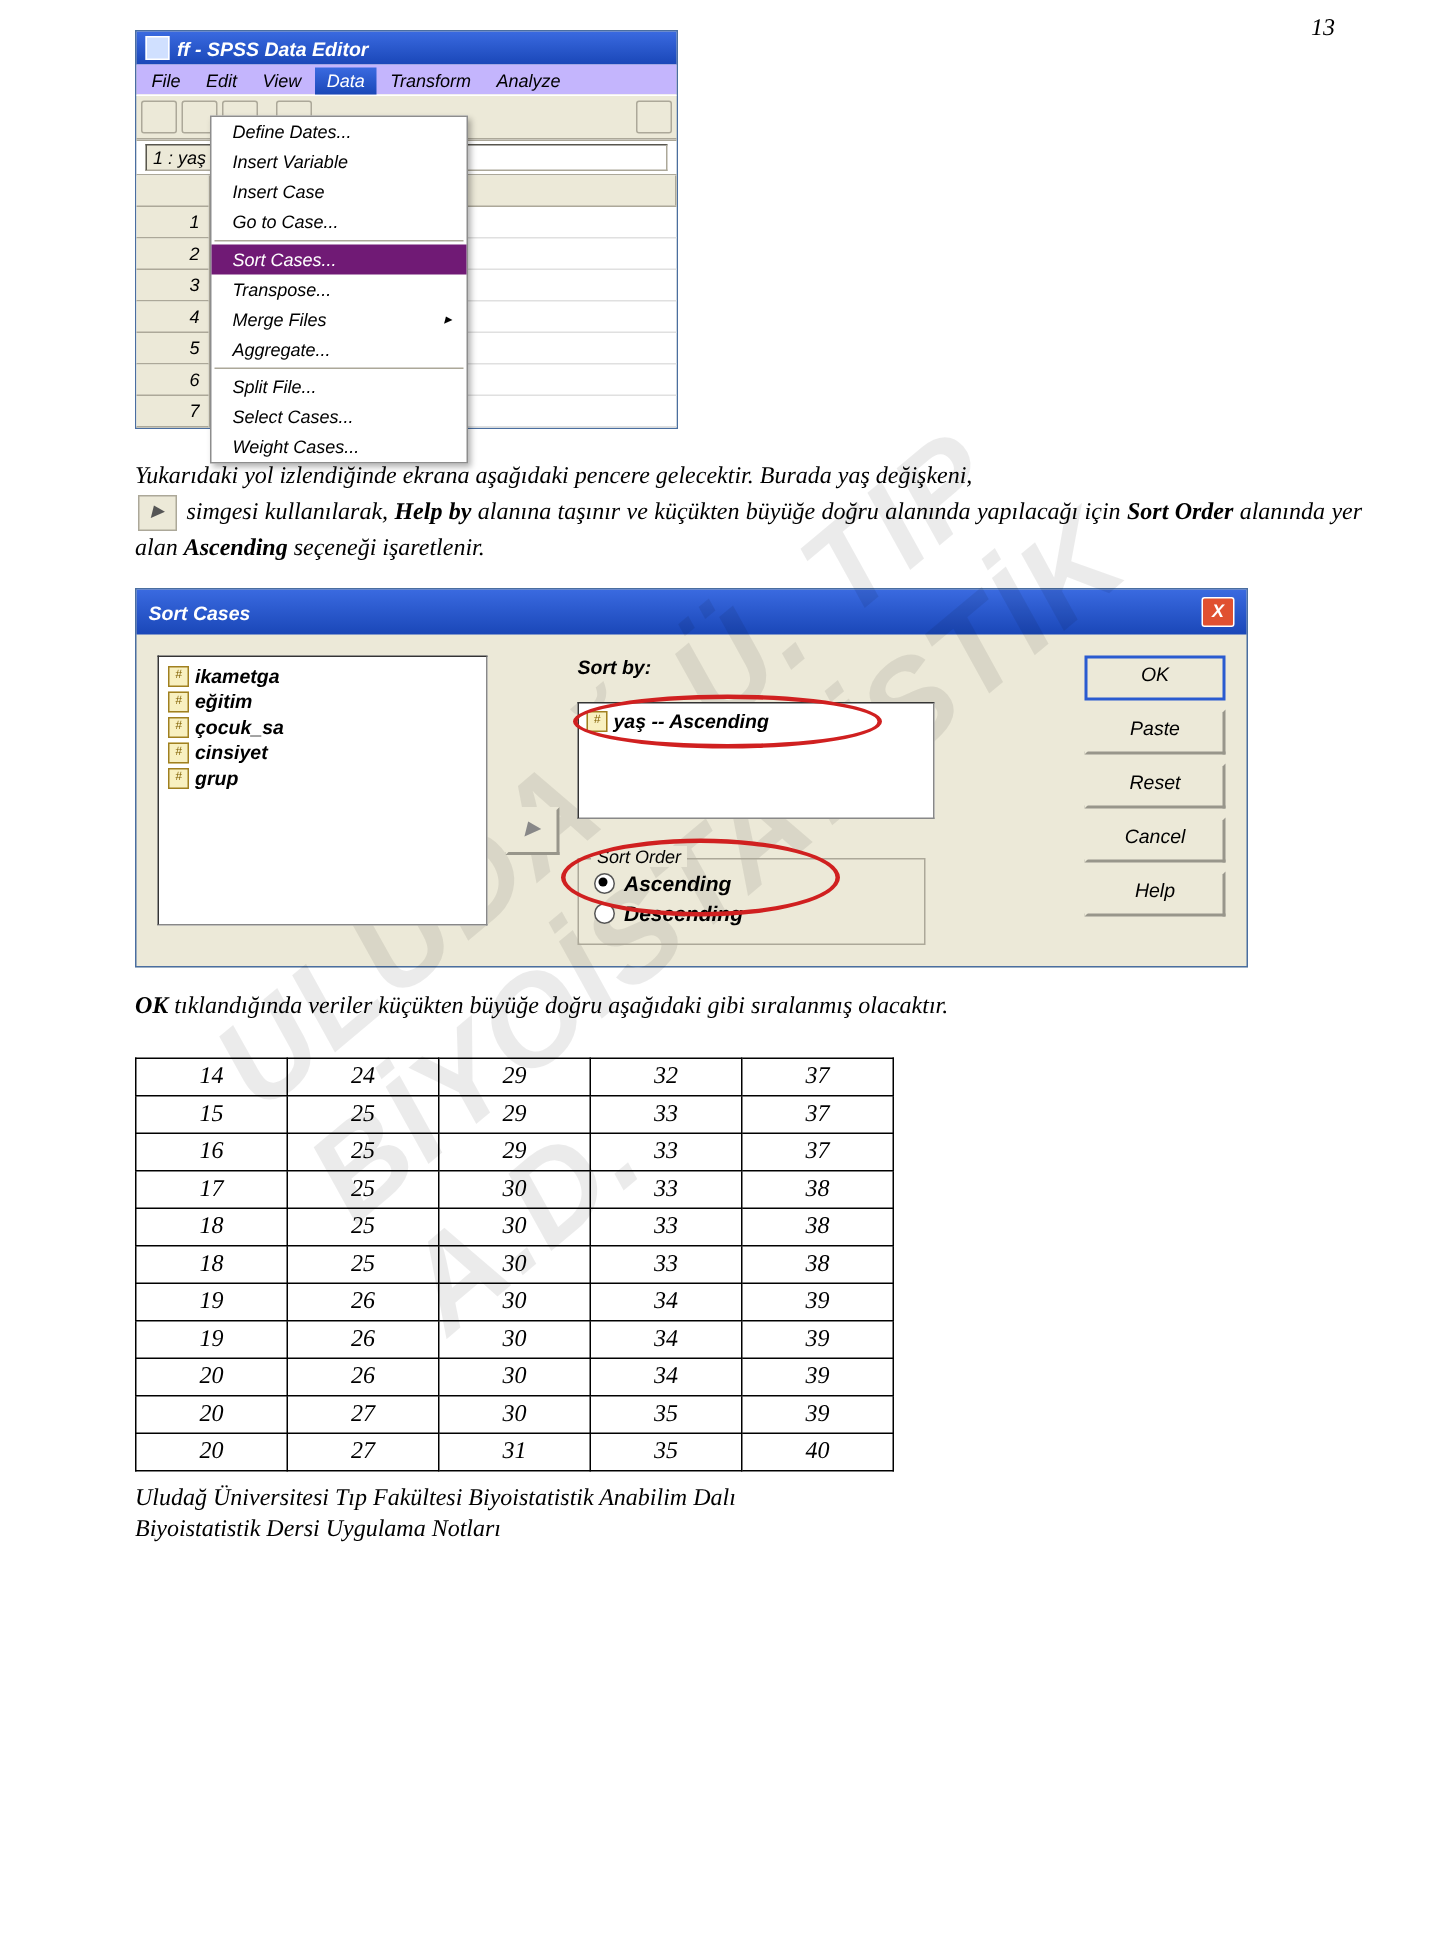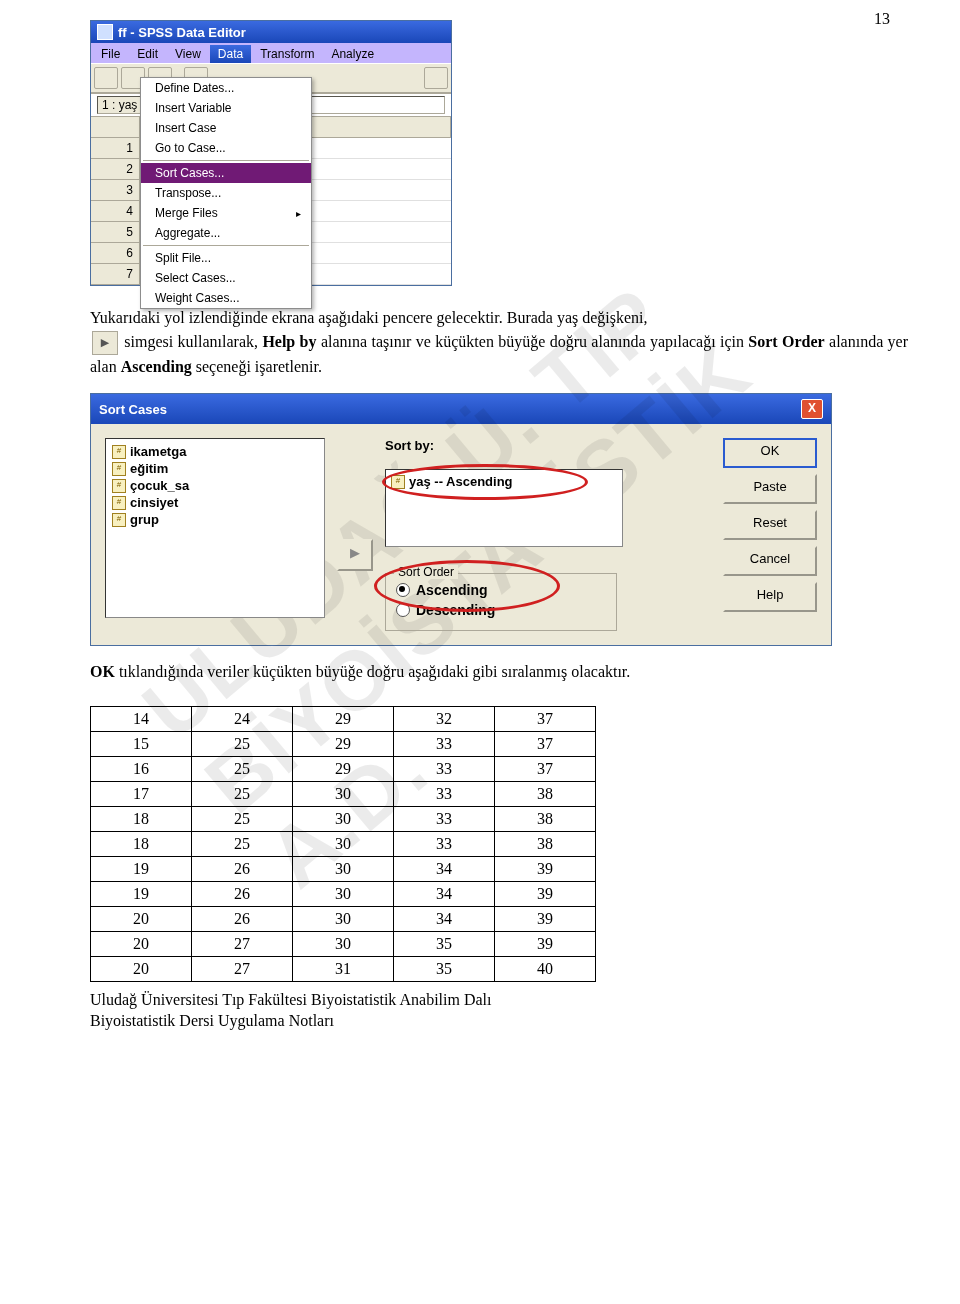--- a/index.html
+++ b/index.html
@@ -7,20 +7,21 @@
     background: #fff;
     font-family: "Times New Roman", serif;
     font-size: 16px;
     color: #000;
     width: 960px;
     position: relative;
   }
   .page {
     padding: 20px 52px 20px 90px;
     position: relative;
+    font-style: italic;
   }
   .page-number {
     position: absolute;
     top: 10px;
     right: 70px;
     font-size: 16px;
   }
   .watermark {
     position: absolute;
     top: 380px;

